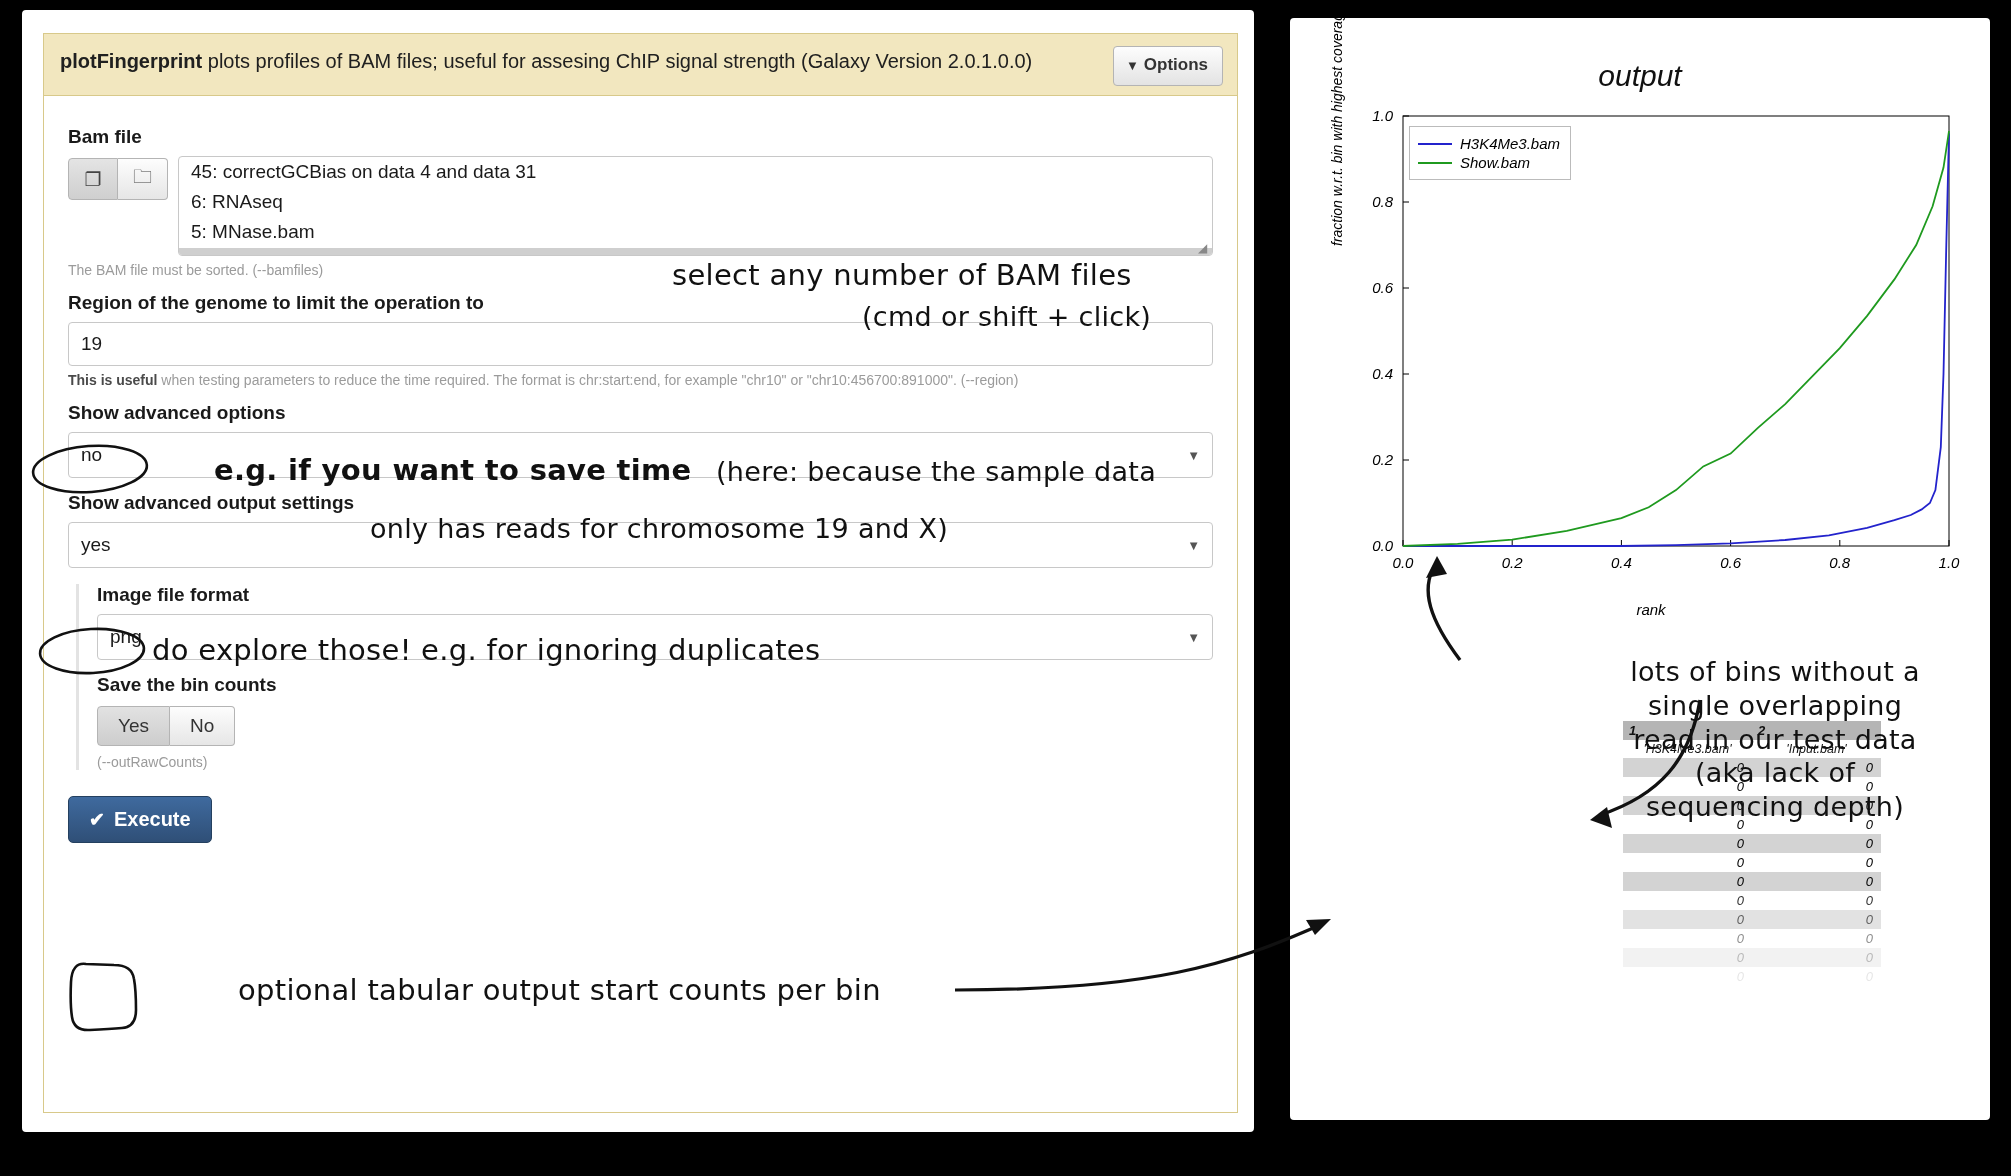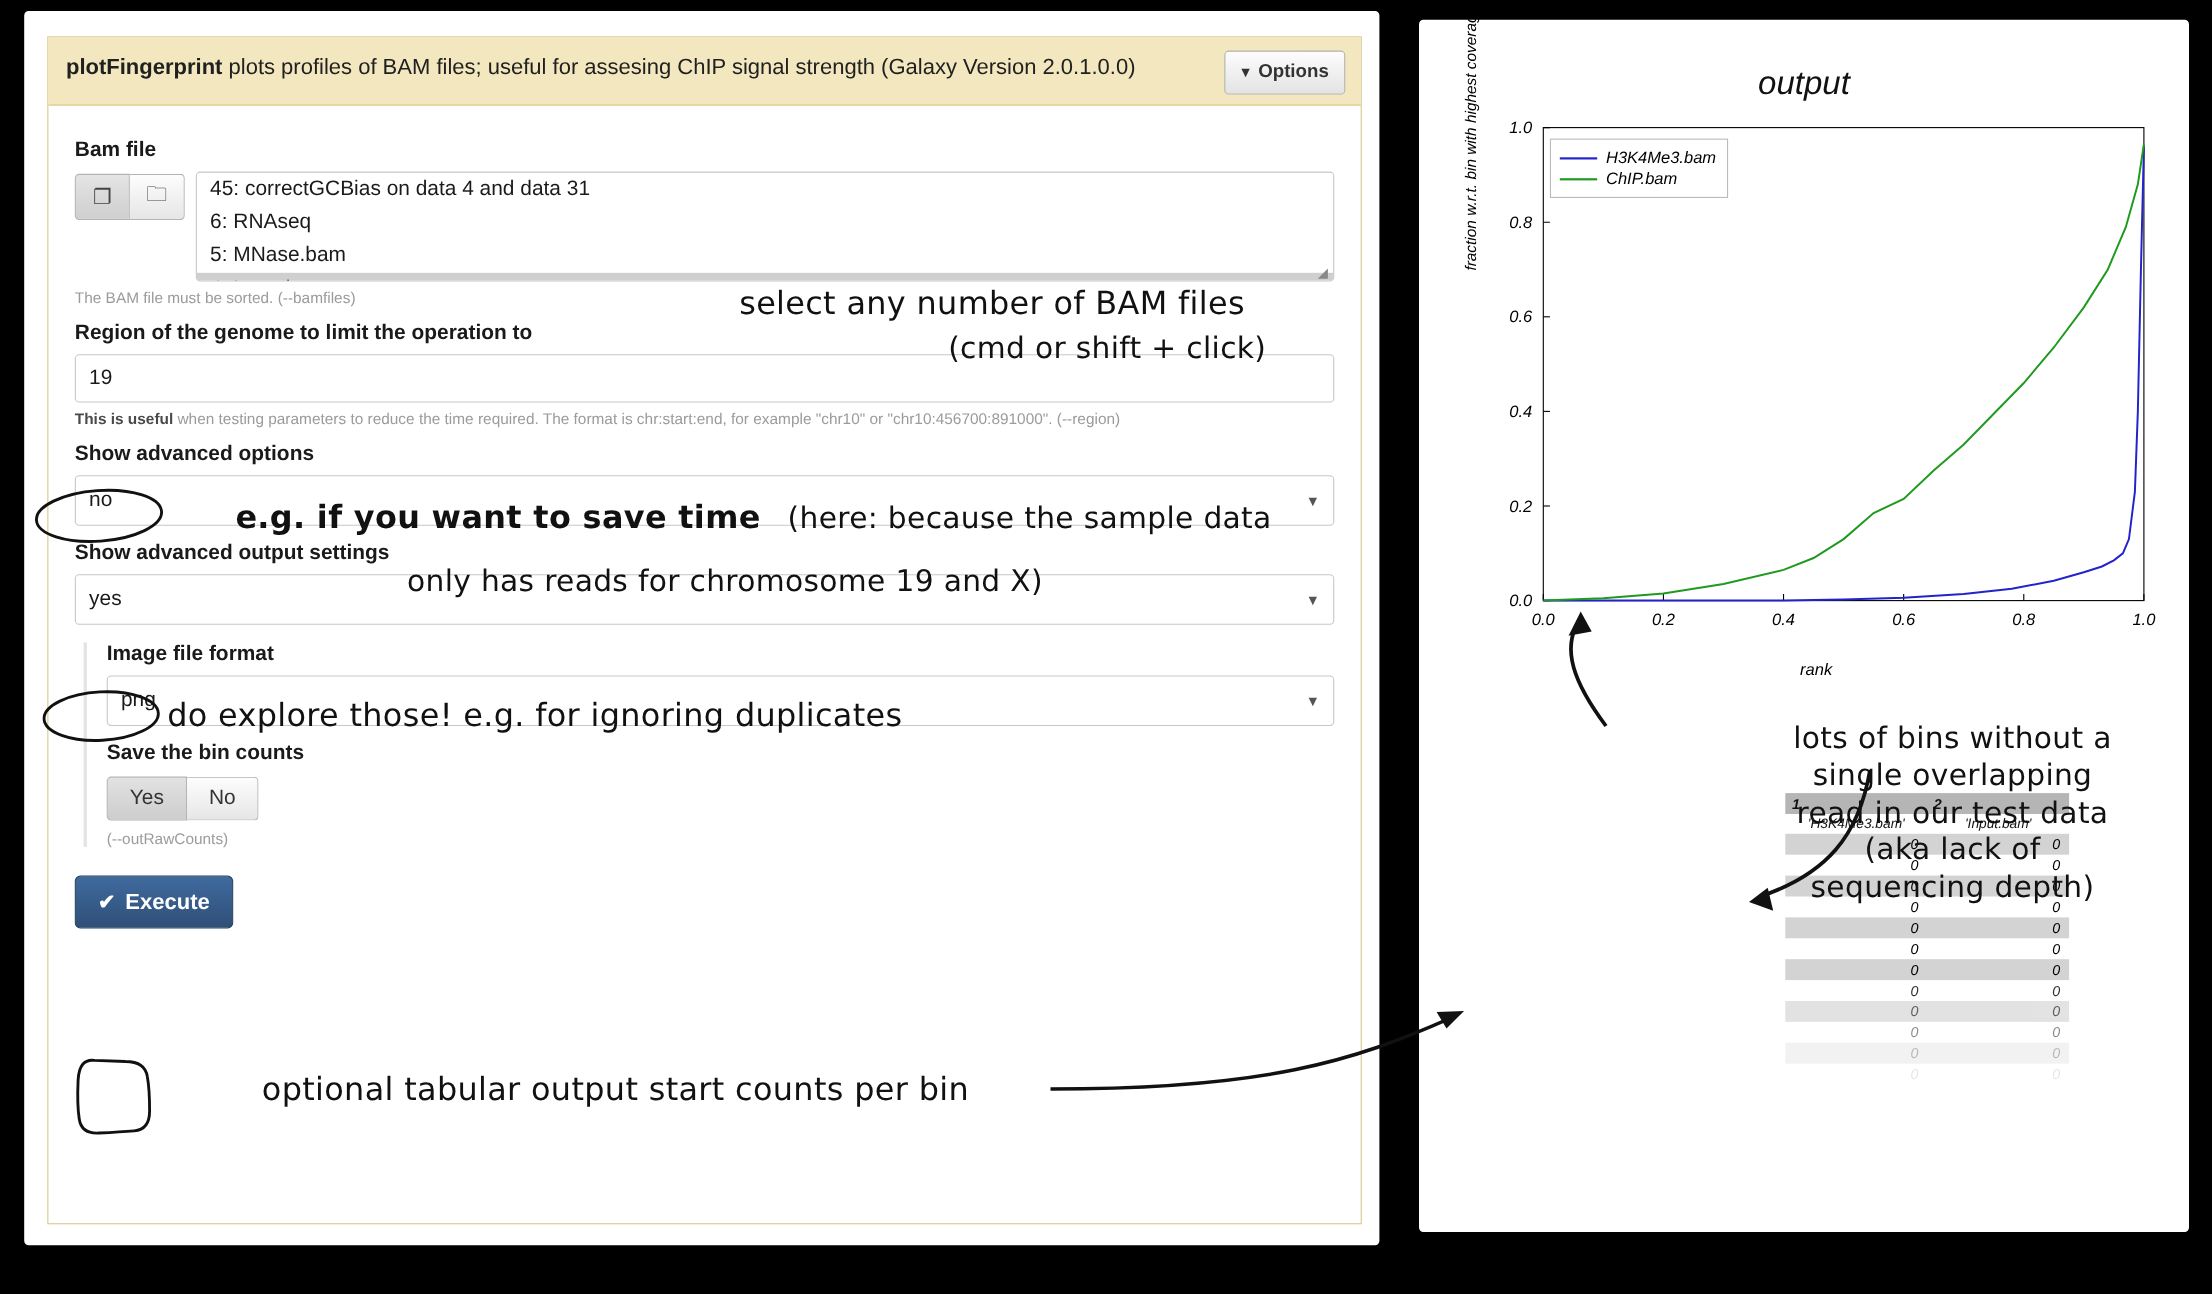--- a/index.html
+++ b/index.html
@@ -414,21 +414,21 @@
   <div id="plot-area">
     <div class="axis-label-y">fraction w.r.t. bin with highest coverage</div>
     <div class="axis-label-x">rank</div>
     <div id="legend">
       <div class="row">
         <span class="swatch" style="background:#2323cc"></span>
         <span>H3K4Me3.bam</span>
       </div>
       <div class="row">
         <span class="swatch" style="background:#1f9a1f"></span>
-        <span>ChIP.bam</span>
+        <span>Show.bam</span>
       </div>
     </div>
     <svg id="plot-svg" width="640" height="530">
         <rect x="72" y="20" width="546" height="430" fill="none" stroke="#000" stroke-width="1"></rect>
         <line x1="72" y1="450" x2="72" y2="444" stroke="#000" stroke-width="1"></line>
         <text x="72" y="472" text-anchor="middle" font-size="15" fill="#000" font-family="&quot;Liberation Sans&quot;, sans-serif">0.0</text>
         <line x1="181.2" y1="450" x2="181.2" y2="444" stroke="#000" stroke-width="1"></line>
         <text x="181.2" y="472" text-anchor="middle" font-size="15" fill="#000" font-family="&quot;Liberation Sans&quot;, sans-serif">0.2</text>
         <line x1="290.4" y1="450" x2="290.4" y2="444" stroke="#000" stroke-width="1"></line>
         <text x="290.4" y="472" text-anchor="middle" font-size="15" fill="#000" font-family="&quot;Liberation Sans&quot;, sans-serif">0.4</text>

